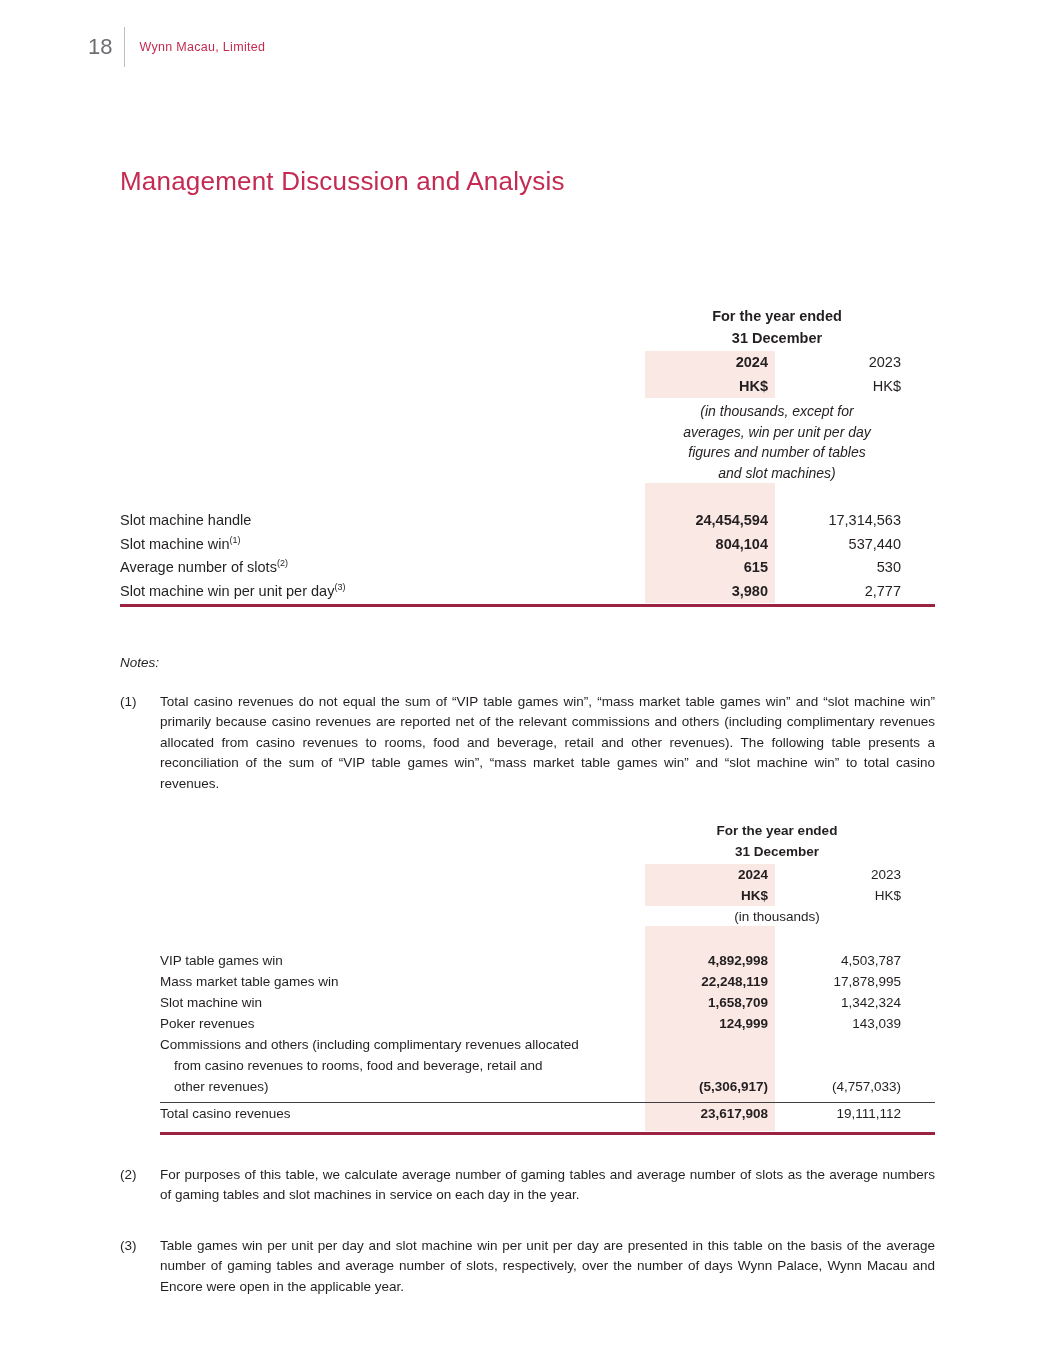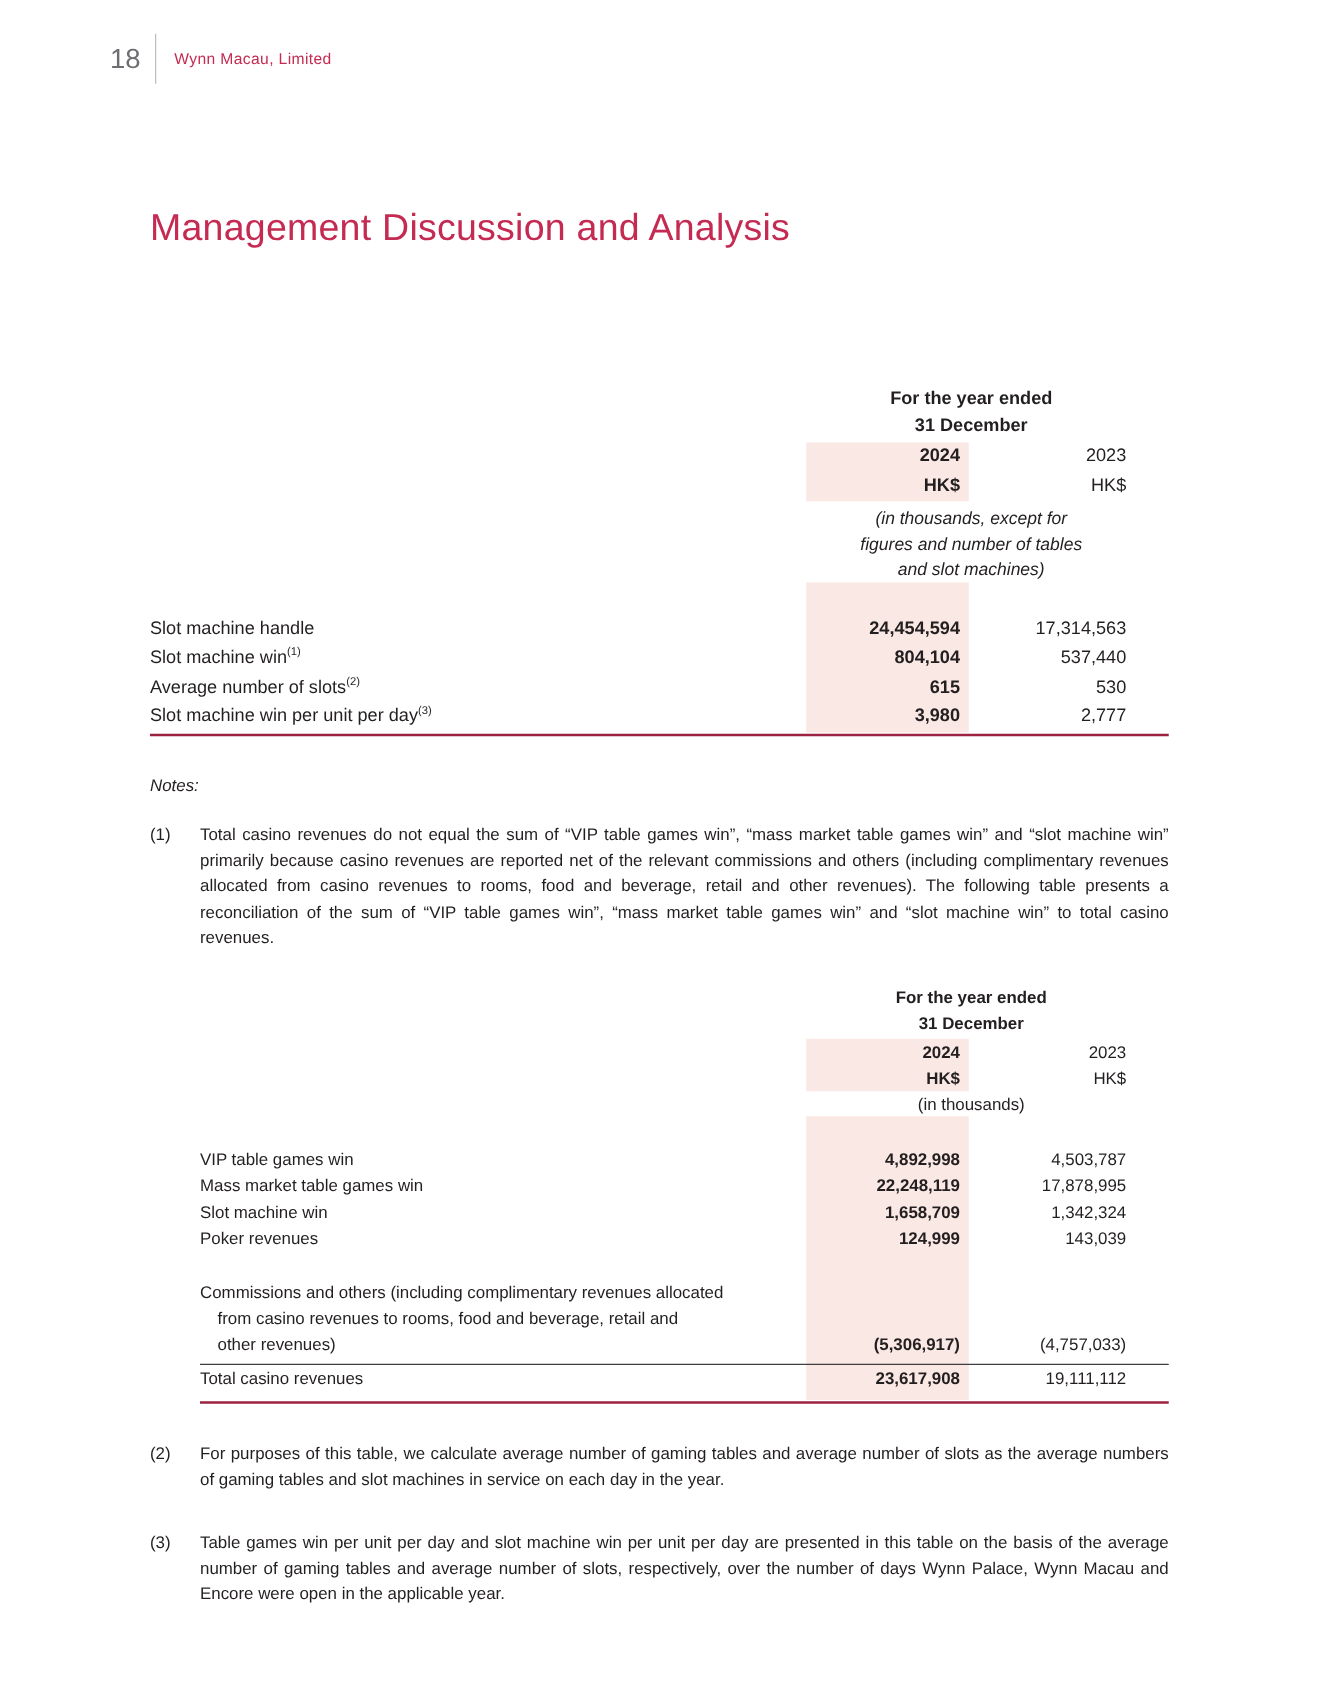--- a/index.html
+++ b/index.html
@@ -16,21 +16,21 @@
     width:1055px;min-height:1365px;margin:0 auto;background:#fff;
     padding:24px 120px 40px 120px;
     font-family:"Liberation Sans", sans-serif;color:var(--ink);
   }
   
   .page-header{display:flex;align-items:center;margin-left:-32px;height:46px;text-align:center;}
   .page-num{font-size:22px;color:var(--gray);margin-right:12px;}
   .head-divider{width:1px;height:40px;background:var(--divider);margin-right:14px;}
   .company{color:var(--accent);font-size:12.5px;letter-spacing:.3px;}
   
-  .title{margin:96px 0 0 0;font-size:30px;font-weight:400;color:var(--accent);letter-spacing:.2px;}
+  .title{margin:96px 0 0 0;font-size:26px;font-weight:400;color:var(--accent);letter-spacing:.2px;}
   
   .b{font-weight:bold;}
   .row{display:flex;}
   .lbl{flex:1;}
   .v24{width:150px;text-align:right;padding-right:7px;}
   .v23{width:135px;text-align:right;padding-right:9px;}
   .tail{width:25px;}
   .rel{position:relative;}
   .band{position:absolute;top:0;bottom:0;width:130px;background:var(--hl);}
   .rel > :not(.band){position:relative;}
@@ -38,35 +38,35 @@
   .rule-red{height:2.5px;background:var(--rule);margin-top:1px;}
   
   .t1{margin-top:108px;width:815px;font-size:14.5px;}
   .t1 .row{line-height:23.5px;}
   .t1 .period-head{margin-left:512px;width:290px;text-align:center;font-weight:bold;line-height:22px;font-size:14.5px;}
   .t1 .head-block{margin-top:2px;}
   .t1 .band{left:525px;}
   .t1 .unit-note{margin:3px 0 0 512px;width:290px;text-align:center;font-size:14px;line-height:20.5px;font-style:italic;}
   .t1 .spacer{height:26px;}
   
-  .notes-heading{margin-top:32px;font-style:italic;font-size:13.5px;}
+  .notes-heading{margin-top:48px;font-style:italic;font-size:13.5px;}
   .note{display:flex;margin-top:22px;font-size:13.5px;line-height:20.5px;}
   .note-num{width:40px;flex:none;}
   .note-text{flex:1;text-align:justify;}
   .note.gap{margin-top:30px;}
   
   .t2{margin:26px 0 0 40px;width:775px;font-size:13.5px;}
   .t2 .row{line-height:21px;}
   .t2 .period-head{margin-left:472px;width:290px;text-align:center;font-weight:bold;line-height:21px;}
   .t2 .head-block{margin-top:2px;}
   .t2 .band{left:485px;}
   .t2 .unit-note{margin:1px 0 0 472px;width:290px;text-align:center;line-height:19px;}
   .t2 .spacer{height:24px;}
   .t2 .indent{padding-left:14px;}
-  .row.bottom{align-items:flex-end;margin-top:22px;}
+  .row.bottom{align-items:flex-end;}
   .thin-rule{margin-top:5px;border-top:1px solid #3F3F41;height:0;}
   .total-row{}
   .t2 .bottom-pad{height:7px;}
 </style>
 </head>
 <body>
 
 <div class="page">
 
   <div class="page-header">
@@ -94,20 +94,21 @@
       <div class="row">
         <span class="lbl"></span>
         <span class="v24 b">HK$</span>
         <span class="v23">HK$</span>
         <span class="tail"></span>
       </div>
     </div>
 
     <div class="unit-note">
       <div>(in thousands, except for</div>
+      <div>averages, win per unit per day</div>
       <div>figures and number of tables</div>
       <div>and slot machines)</div>
     </div>
 
     <div class="data-block rel">
       <div class="band"></div>
       <div class="spacer"></div>
 
       <div class="row">
         <span class="lbl"><span>Slot machine handle</span><sup></sup></span>

